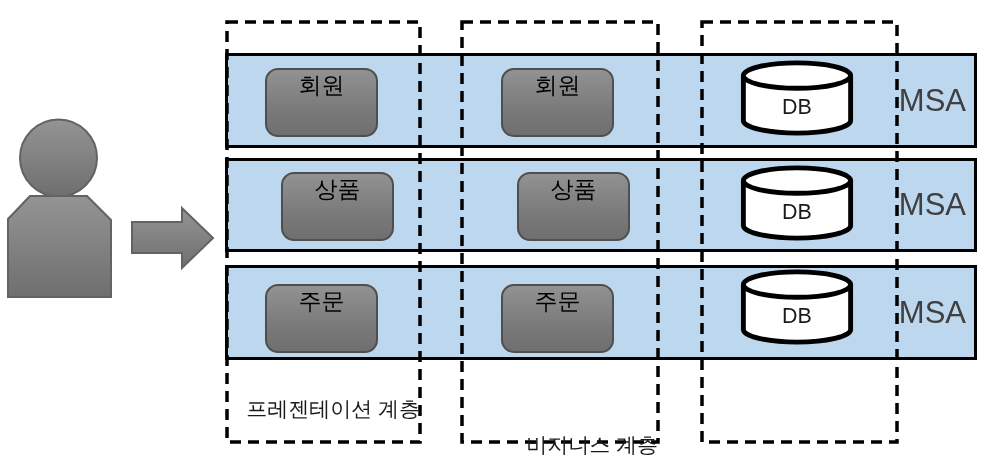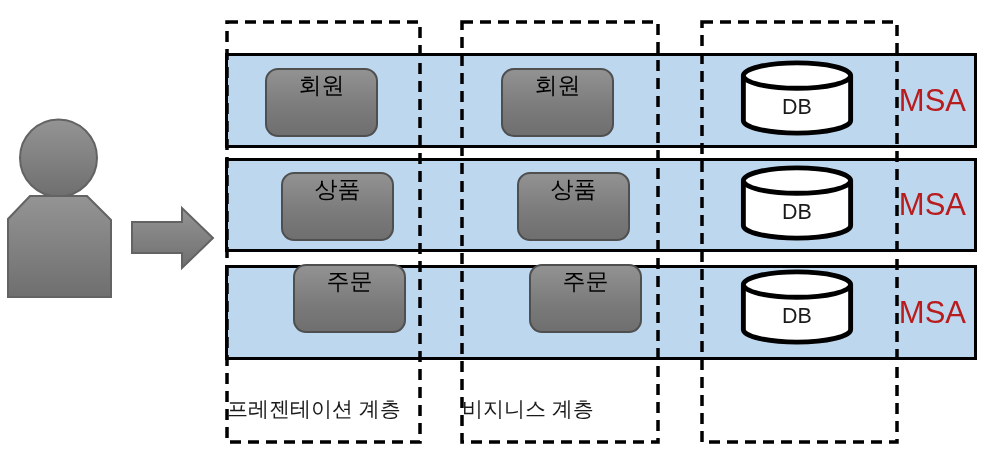--- a/index.html
+++ b/index.html
@@ -11,50 +11,50 @@
   
   .band{
     position:absolute;left:225px;width:746px;
     background:#BDD7EE;border:3px solid #000000;
   }
   .band-1{top:53px;height:89px;}
   .band-2{top:158px;height:88px;}
   .band-3{top:265px;height:89px;}
   .msa-label{
     position:absolute;right:8px;top:50%;transform:translateY(-50%);
-    font-size:31px;letter-spacing:0px;color:#b91c1c;font-weight:400;
+    font-size:31px;letter-spacing:0px;color:#404040;font-weight:400;
   }
   
   .node{
     position:absolute;width:113px;height:69px;border-radius:13px;
     background:linear-gradient(180deg,#929292 0%,#7a7a7a 60%,#6f6f6f 100%);
     border:2px solid #4f4f4f;
     display:flex;align-items:flex-start;justify-content:center;
     font-size:23px;color:#000;box-sizing:border-box;
   }
   .node-c1{left:265px;}
   .node-c2{left:501px;}
   .node-r1{top:68px;}
   .node-r2{top:172px;margin-left:16px;}
-  .node-r3{top:264px;margin-left:28px;}
+  .node-r3{top:284px;}
   
   .cyl{position:absolute;left:738px;width:118px;height:78px;}
   .cyl-r1{top:60px;}
   .cyl-r2{top:165px;}
   .cyl-r3{top:269px;}
   .cyl text{font-family:"Liberation Sans","DejaVu Sans",sans-serif;font-size:22px;fill:#1a1a1a;}
   
   #dash-overlay{position:absolute;left:0;top:0;width:995px;height:468px;pointer-events:none;}
   
   .layer-label{
     position:absolute;top:393px;height:32px;line-height:32px;
-    text-align:left;font-size:21px;color:#1a1a1a;white-space:nowrap;
+    text-align:right;font-size:21px;color:#1a1a1a;white-space:nowrap;
   }
   .layer-label-1{left:227px;width:193px;}
-  .layer-label-2{left:462px;width:196px;}
+  .layer-label-2{left:462px;width:196px;margin-top:36px;}
   .layer-label-3{left:702px;width:195px;}
 </style>
 </head>
 <body>
 
 <div id="stage">
 
   <svg class="abs" style="left:0;top:110px;" width="220" height="195" viewBox="0 0 220 195">
     <defs>
       <linearGradient id="gGray" x1="0" y1="0" x2="0" y2="1">

